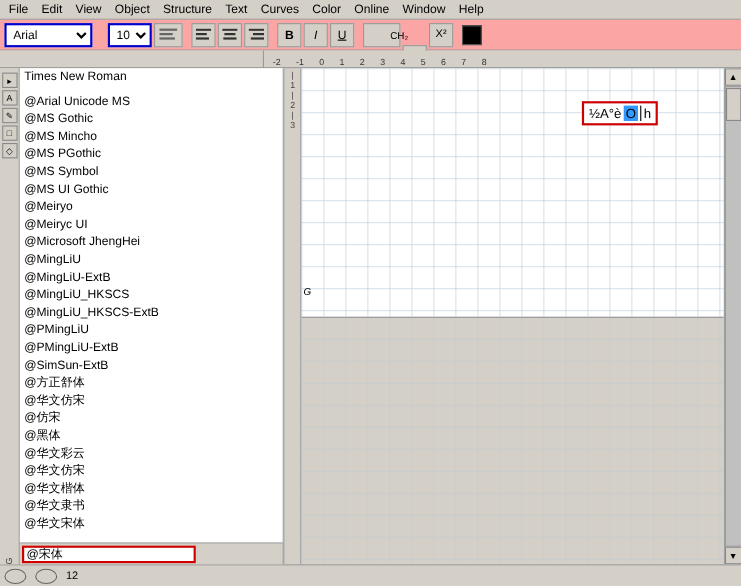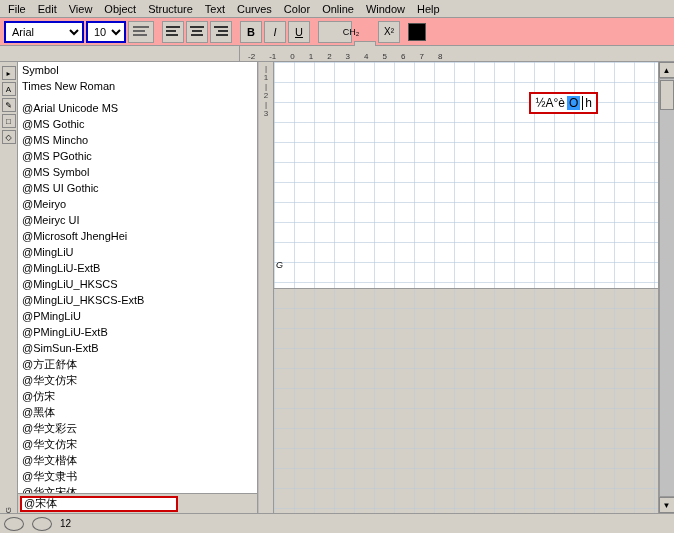--- a/index.html
+++ b/index.html
@@ -35,20 +35,21 @@
       background: #fff;
       font-size: 11px;
       padding: 1px 2px;
     }
     .size-select {
       width: 40px; height: 22px;
       border: 2px solid #0000cc;
       background: #fff;
       font-size: 11px;
       padding: 1px 2px;
+      margin-left: 12px;
     }
     .toolbar-btn {
       width: 22px; height: 22px;
       border: 1px solid #999;
       background: #d4d0c8;
       font-size: 11px;
       display: flex; align-items: center; justify-content: center;
       cursor: pointer;
     }
     .toolbar-sep { width: 4px; }
@@ -352,21 +353,20 @@
     <div style="width:14px;height:14px;border:1px solid #888;background:#d4d0c8;display:flex;align-items:center;justify-content:center;cursor:pointer;font-size:8px;">A</div>
     <div style="width:14px;height:14px;border:1px solid #888;background:#d4d0c8;display:flex;align-items:center;justify-content:center;cursor:pointer;font-size:8px;">✎</div>
     <div style="width:14px;height:14px;border:1px solid #888;background:#d4d0c8;display:flex;align-items:center;justify-content:center;cursor:pointer;font-size:8px;">□</div>
     <div style="width:14px;height:14px;border:1px solid #888;background:#d4d0c8;display:flex;align-items:center;justify-content:center;cursor:pointer;font-size:8px;">◇</div>
     <div style="margin-top:auto; font-size:8px; color:#333; writing-mode:vertical-rl; transform:rotate(180deg);">G</div>
   </div>
 
   <div class="font-panel-wrapper">
     <div class="font-panel-inner">
       <div class="font-list-container">
-        <div class="font-list-item">Symbol</div>
         <div class="font-list-item">Times New Roman</div>
         <div class="font-list-item" style="height:6px;"></div>
         <div class="font-list-item">@Arial Unicode MS</div>
         <div class="font-list-item">@MS Gothic</div>
         <div class="font-list-item">@MS Mincho</div>
         <div class="font-list-item">@MS PGothic</div>
         <div class="font-list-item">@MS Symbol</div>
         <div class="font-list-item">@MS UI Gothic</div>
         <div class="font-list-item">@Meiryo</div>
         <div class="font-list-item">@Meiryc UI</div>

